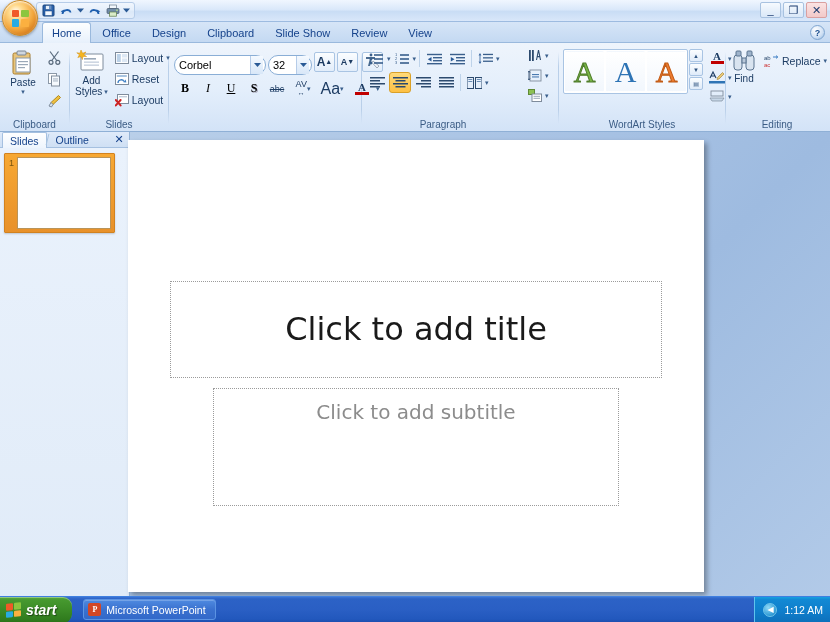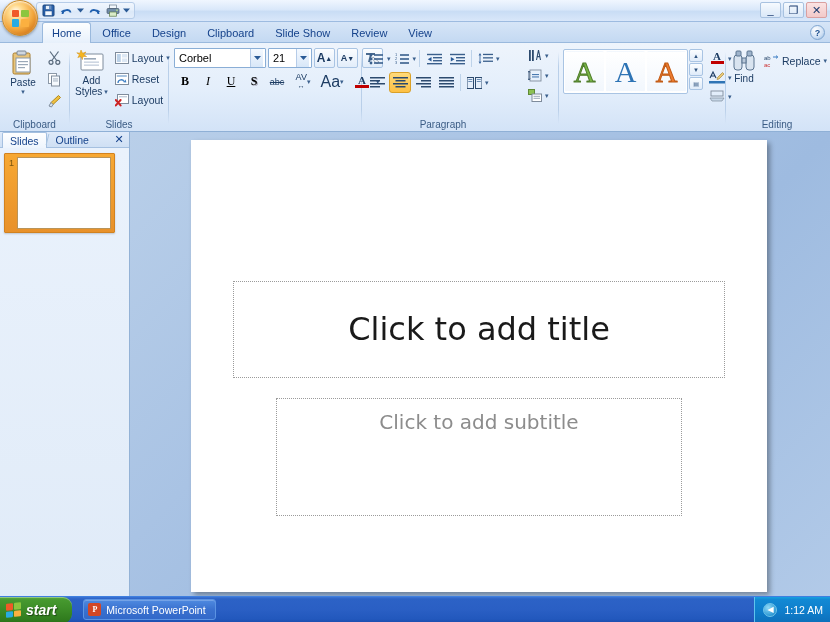--- a/index.html
+++ b/index.html
@@ -135,21 +135,21 @@
   
   .grp-clipboard .group-body { padding-left: 5px; gap: 2px; }
   .clip-right { display: flex; flex-direction: column; gap: 1px; padding-top: 1px; }
 
   
   .font-row1 { display: flex; align-items: center; gap: 2px; }
   .font-row2 { display: flex; align-items: center; gap: 1px; margin-top: 3px; }
   .combo {
     height: 20px; border: 1px solid #8aaed6; background: #fff;
     display: flex; align-items: center; padding: 0 2px 0 4px;
-    font-size: 11px; color: #000; border-radius: 1px;
+    font-size: 11px; color: #000; border-radius: 10px; margin-top: 7px;
   }
   .combo .cv { flex: 1; overflow: hidden; white-space: nowrap; }
   .combo .cb {
     width: 13px; height: 18px; display:flex;align-items:center;justify-content:center;
     background: linear-gradient(to bottom,#f4f9ff,#d8e7f8); border-left: 1px solid #b6cce8;
   }
   .sq-btn {
     width: 21px; height: 20px; border: 1px solid #a9c4e3; border-radius: 2px;
     background: linear-gradient(to bottom,#fbfdff,#e2edfa);
     display: flex; align-items: center; justify-content: center;
@@ -220,39 +220,39 @@
     box-shadow: 0 1px 2px rgba(0,0,0,.18);
   }
   .thumb-num { width: 11px; font-size: 9px; color: #7a5510; text-align: center; padding-top: 1px; }
   .thumb {
     width: 94px; height: 72px; background: #fff; border: 1px solid #b9945a;
   }
 
   .workspace {
     flex: 1; position: relative; min-width: 0;
     background: linear-gradient(135deg, #b9cfe9 0%, #a9c3e4 35%, #9ebbe0 60%, #b2cae8 100%);
-    display: flex; align-items: center; justify-content: center;
+    display: flex; align-items: center; justify-content: flex-start;
   }
   .slide {
     width: 576px; height: 452px; background: #fff;
     box-shadow: 3px 3px 5px rgba(0,0,0,.33);
     position: relative; margin-left: -2px; margin-top: -4px;
   }
   .ph {
     position: absolute; border: 1px dotted #9b9b9b;
     display: flex; align-items: flex-start; justify-content: center;
     overflow: hidden;
   }
   .ph-title {
     left: 42px; top: 141px; width: 492px; height: 97px;
     align-items: center;
   }
   .ph-title span { font-size: 32px; color: #1a1a1a; font-family: "DejaVu Sans", sans-serif; }
   .ph-sub {
-    left: 85px; top: 258px; width: 406px; height: 118px;
+    left: 85px; top: 248px; width: 406px; height: 118px;
     padding-top: 11px;
   }
   .ph-sub span { font-size: 20px; color: #8c8c8c; font-family: "DejaVu Sans", sans-serif; }
 
   
   .statusbar {
     height: 19px; display: flex; align-items: center;
     background: linear-gradient(to bottom,#e4eefb,#cfe0f4);
     border-top: 1px solid #96b5da;
     font-size: 10.5px; color: #16427f;
@@ -514,21 +514,21 @@
         <div class="font-row1">
           <div class="combo" style="width:92px">
             <span class="cv">Corbel</span>
             <span class="cb">
               <svg width="7" height="4" viewBox="0 0 7 4">
                   <path d="M0 0 L3.5 4 L7 0 Z" fill="#2a5a96"></path>
                 </svg>
             </span>
           </div>
           <div class="combo" style="width:44px">
-            <span class="cv">21</span>
+            <span class="cv">32</span>
             <span class="cb">
               <svg width="7" height="4" viewBox="0 0 7 4">
                   <path d="M0 0 L3.5 4 L7 0 Z" fill="#2a5a96"></path>
                 </svg>
             </span>
           </div>
           <div class="sq-btn">
             <span style="font-size:12px;font-weight:bold">A</span>
               <span style="font-size:7px;vertical-align:super">▲</span>
           </div>
@@ -765,20 +765,21 @@
             <div class="icon-btn" style="width:22px;height:18px">
               <svg width="16" height="12" viewBox="0 0 16 12">
                 <rect x="2" y="1" width="12" height="5" fill="none" stroke="#7f8c9c" stroke-width=".9"></rect>
                 <path d="M1 8 L15 8 L13 11 L3 11 Z" fill="#c7d7e8" stroke="#7f8c9c" stroke-width=".7"></path>
               </svg>
             </div>
             <span class="caret">▾</span>
           </div>
         </div>
       </div>
+      <div class="group-label">WordArt Styles</div>
     </div>
     <div class="group-sep"></div>
 
     <div class="group" style="width:102px">
       <div class="group-body edit-body">
         <div class="big-btn" style="width:34px">
           <svg width="26" height="24" viewBox="0 0 26 24">
             <rect x="3" y="6" width="8" height="15" rx="3" fill="#d9e4f0" stroke="#5b7490"></rect>
             <rect x="15" y="6" width="8" height="15" rx="3" fill="#d9e4f0" stroke="#5b7490"></rect>
             <rect x="5" y="2" width="5" height="5" rx="1" fill="#9fb4cc" stroke="#5b7490"></rect>

